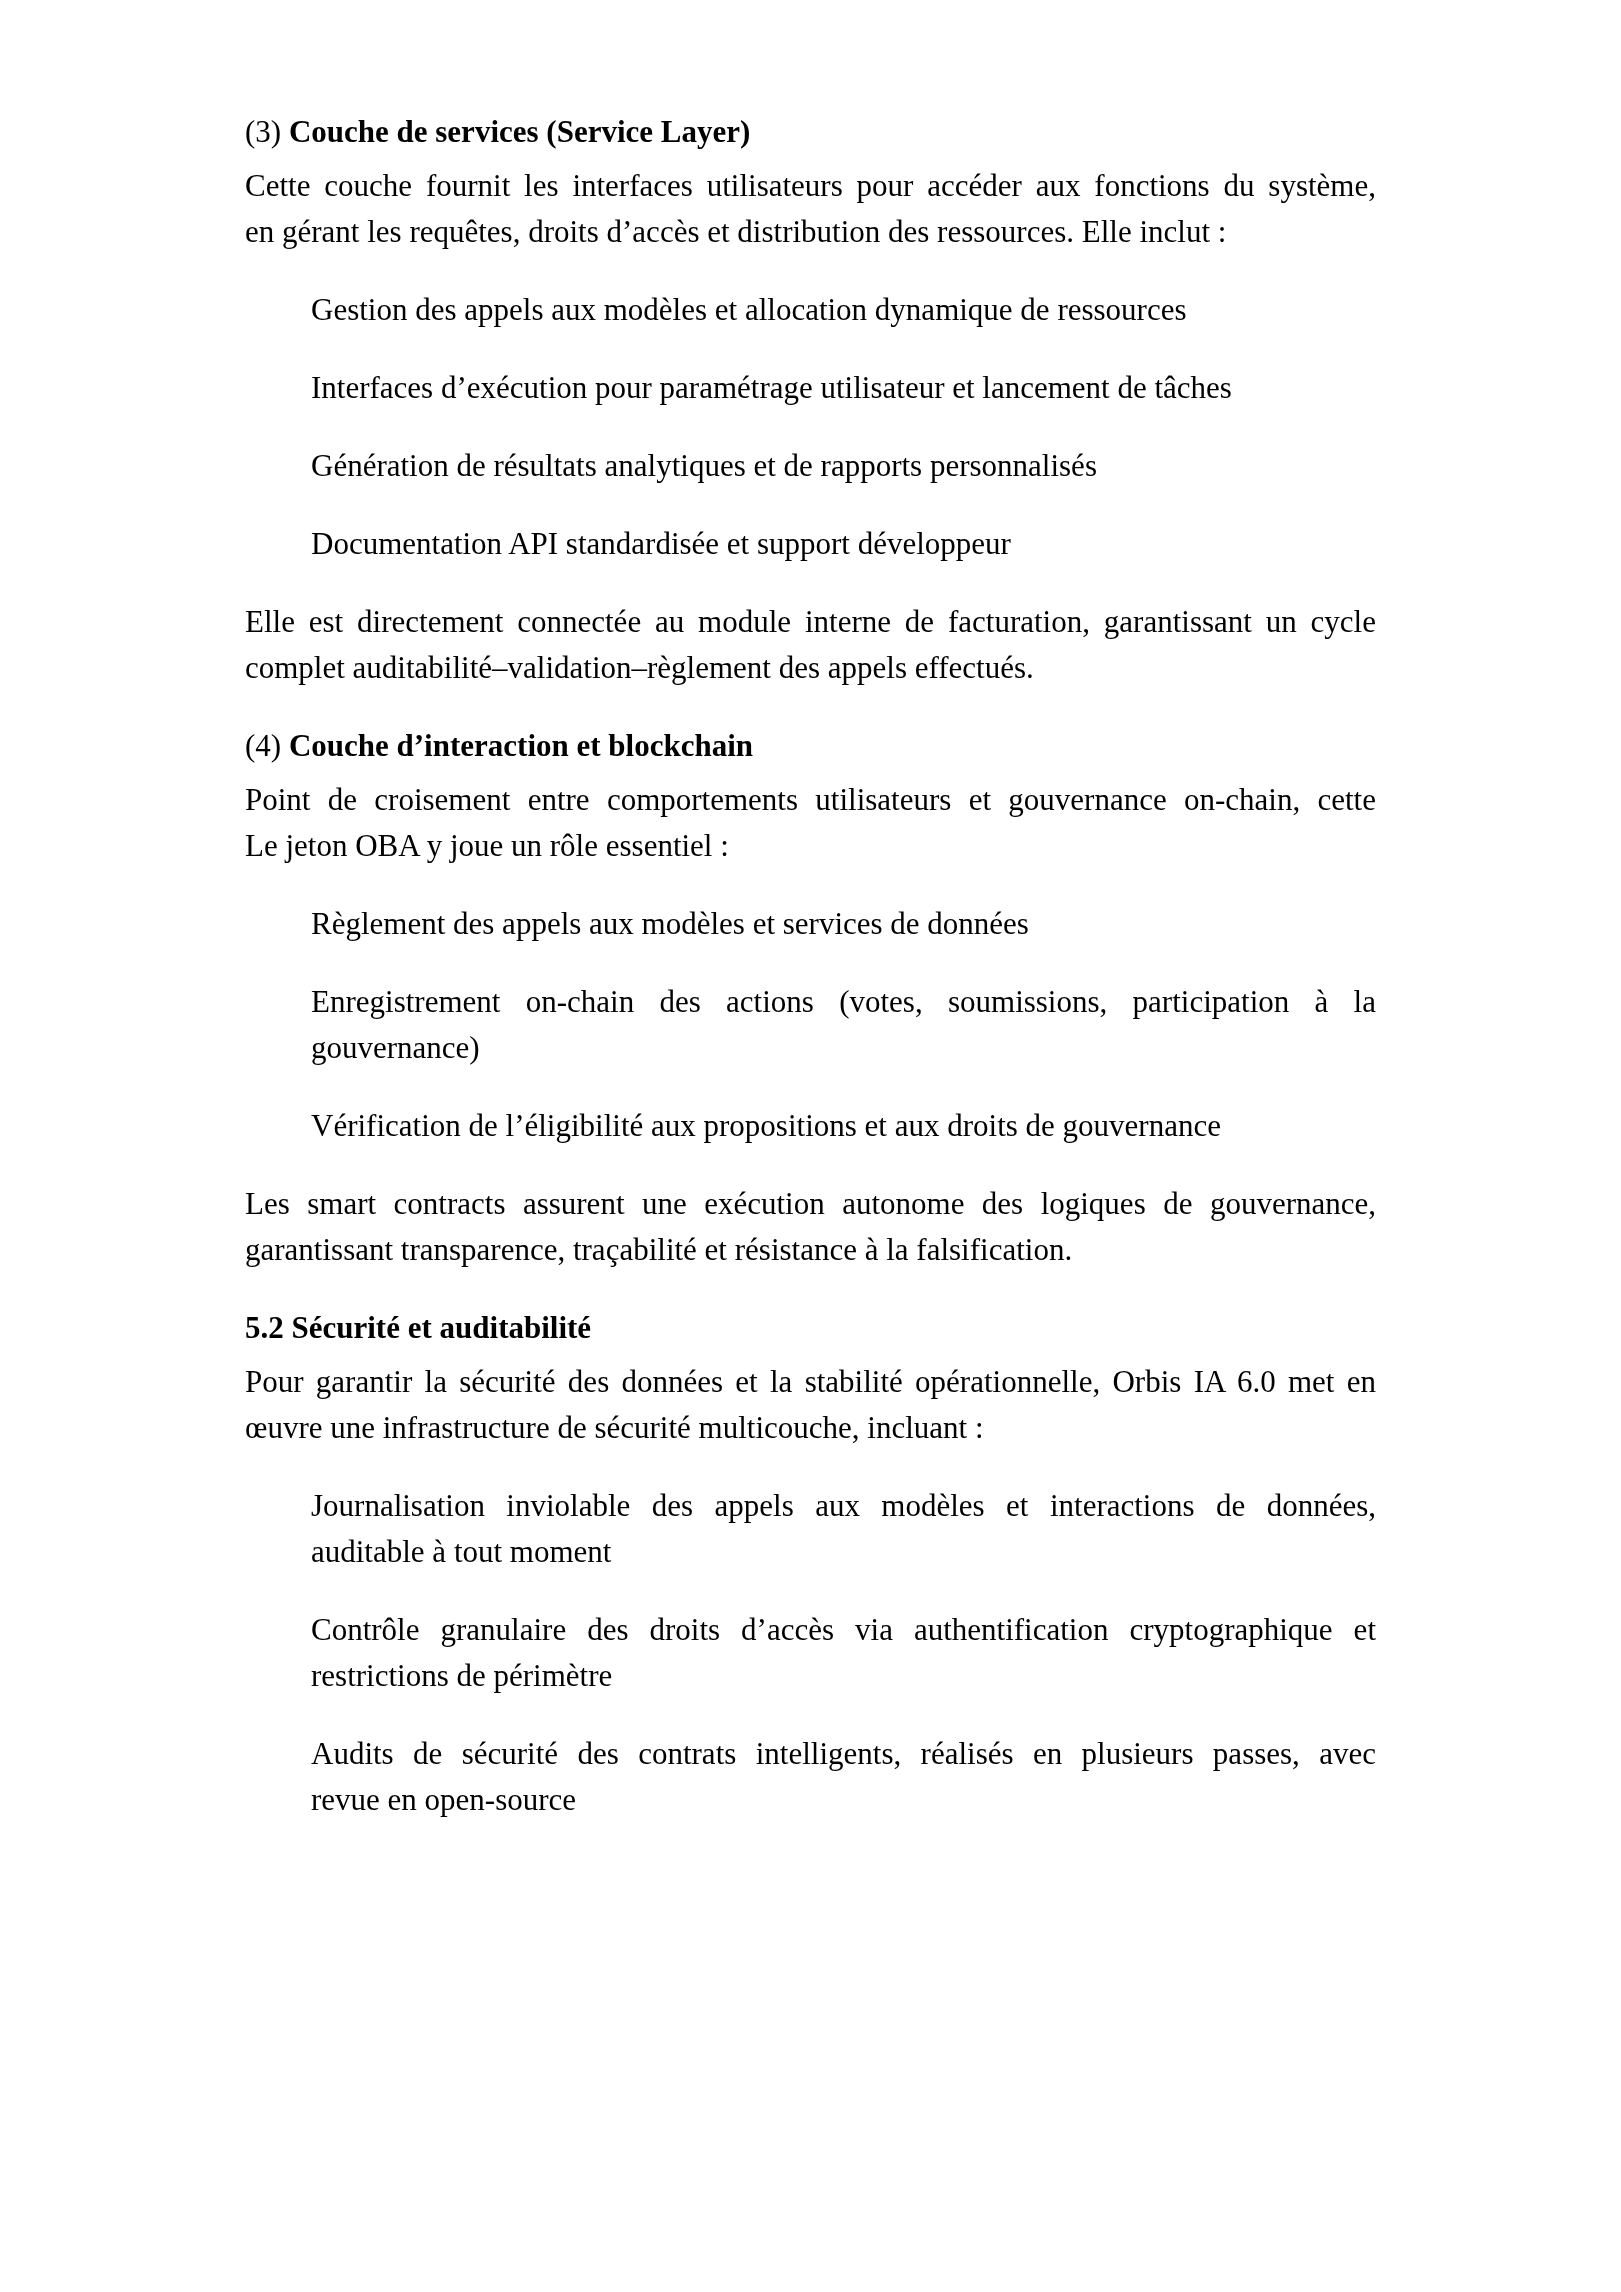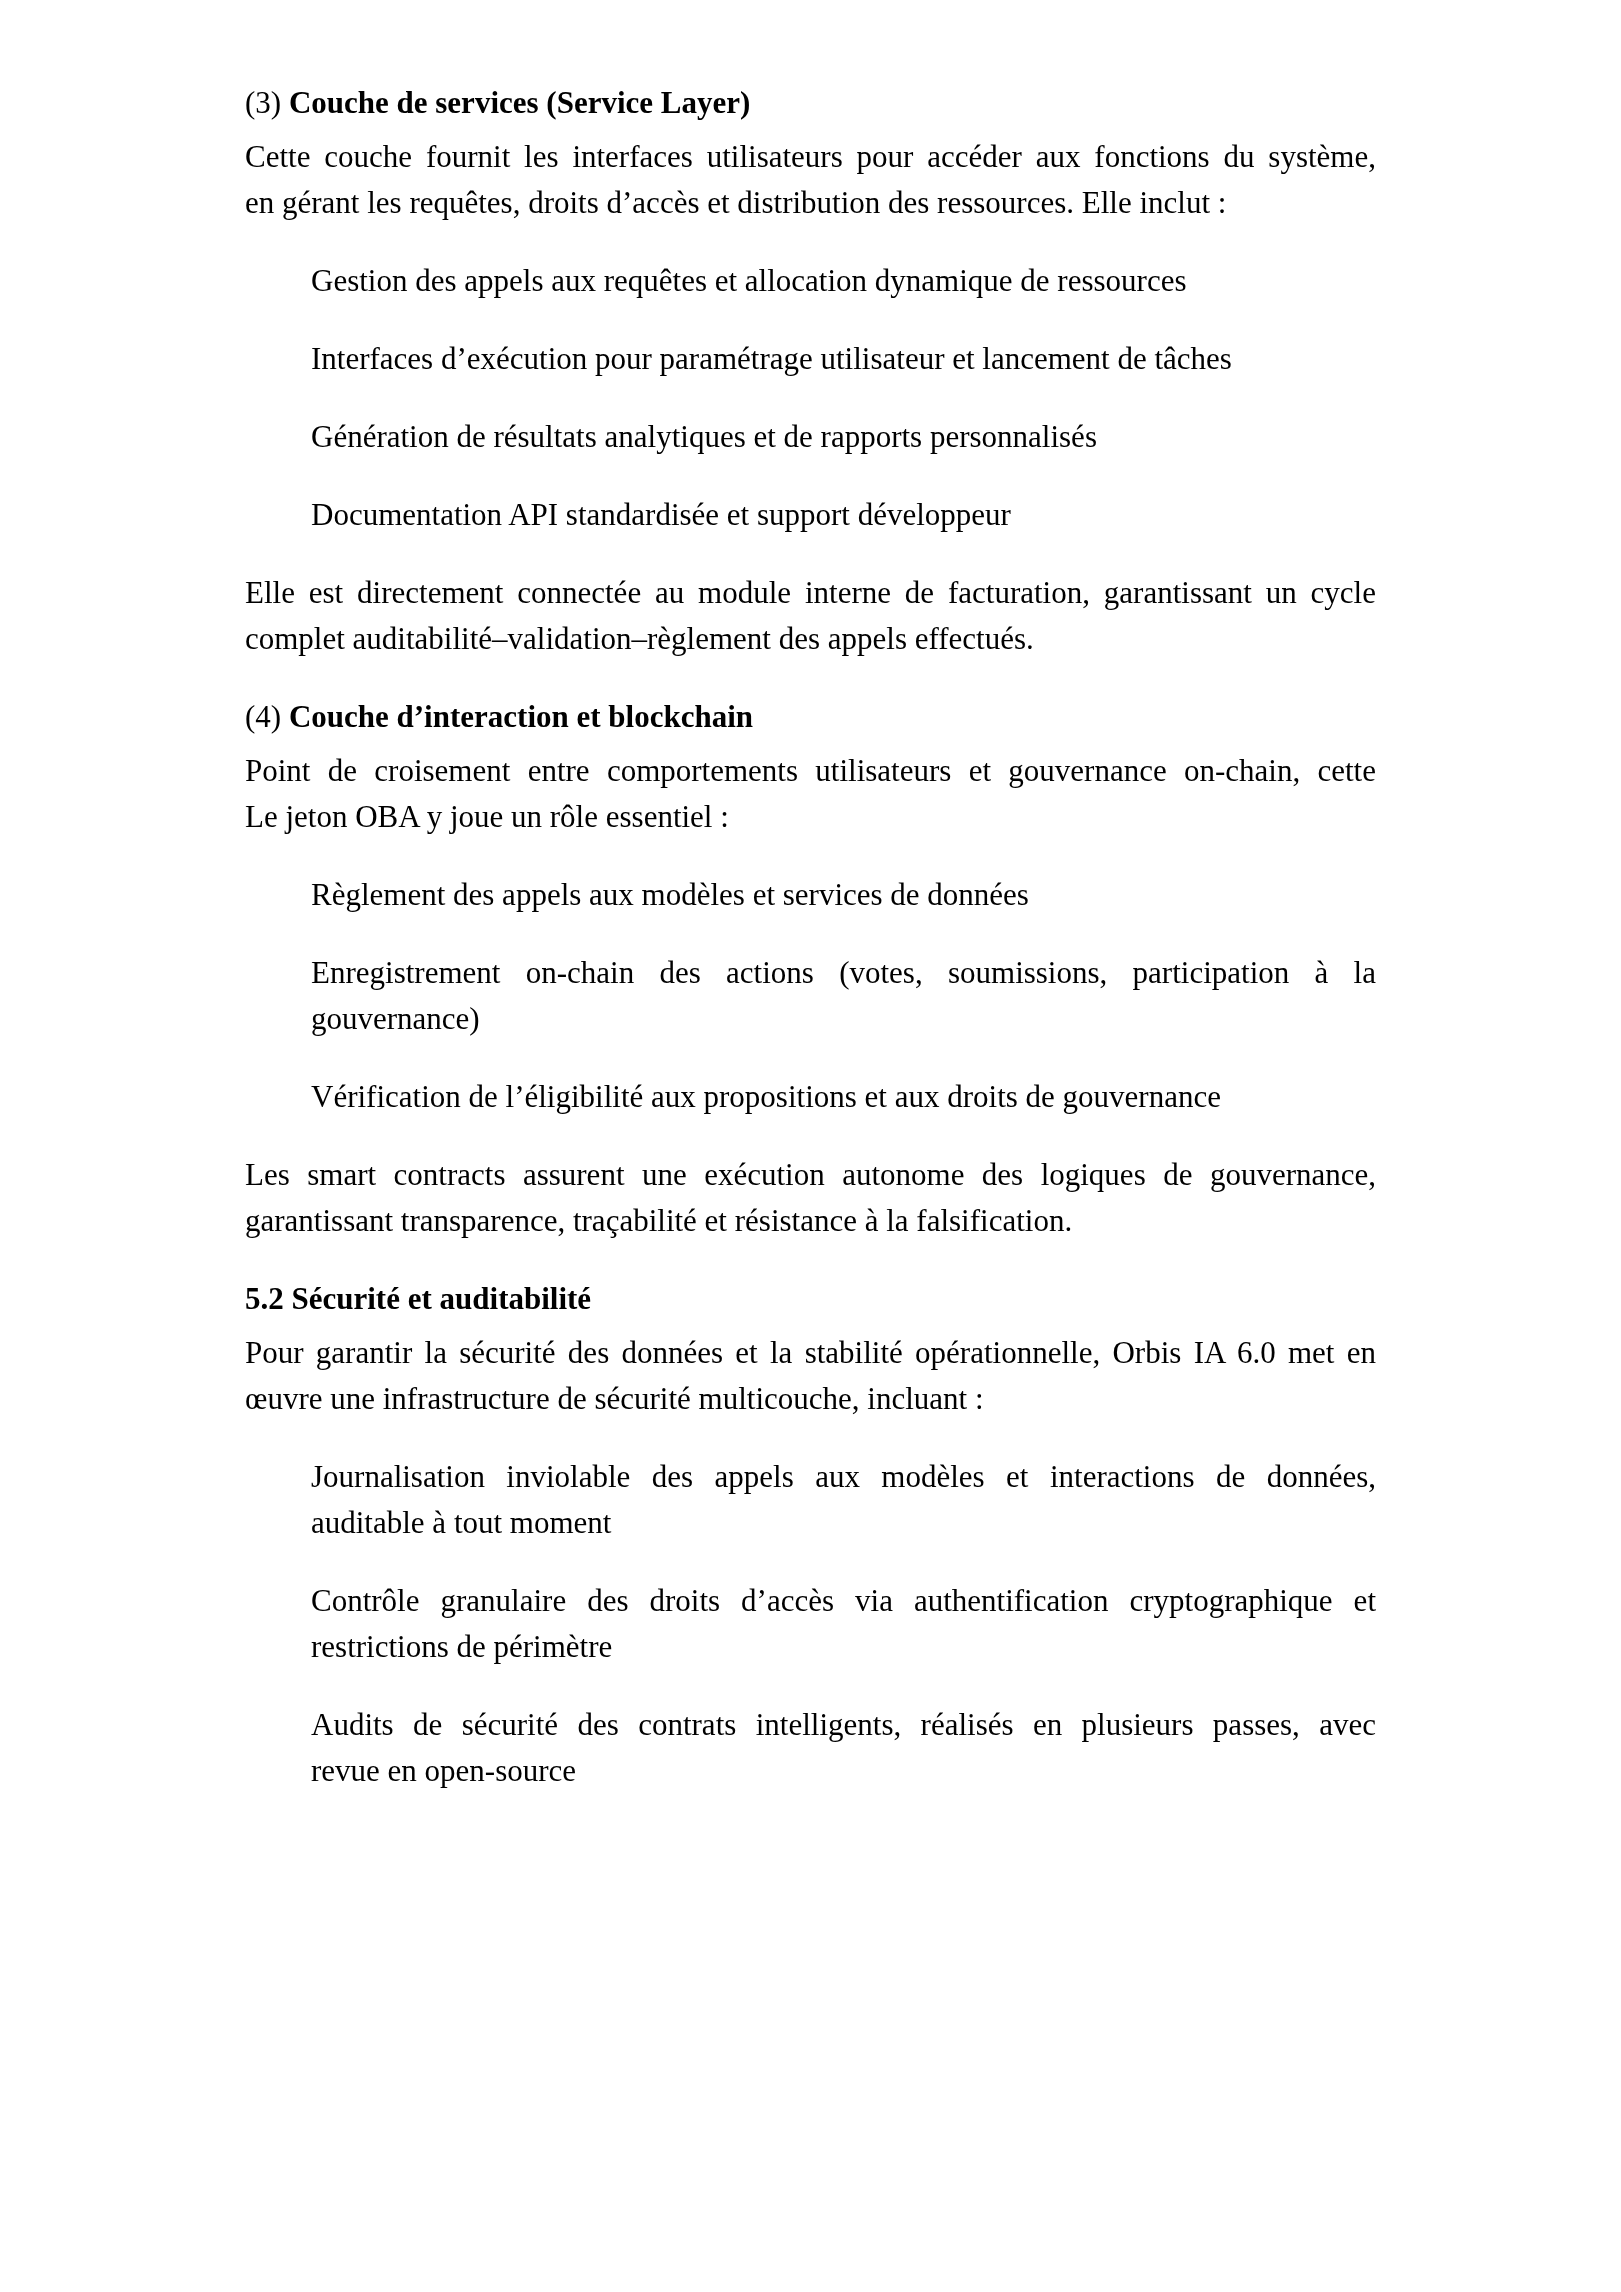--- a/index.html
+++ b/index.html
@@ -5,21 +5,21 @@
   html, body {
     margin: 0;
     padding: 0;
     background: #ffffff;
   }
   .page {
     width: 1621px;
     height: 2293px;
     background: #ffffff;
     box-sizing: border-box;
-    padding: 80px 245px 0 245px;
+    padding: 109px 245px 0 245px;
     font-family: "Liberation Serif", "DejaVu Serif", serif;
     font-size: 31px;
     color: #000000;
     overflow: hidden;
   }
   .block { margin-top: 32px; }
   .block.first { margin-top: 0; }
   .block.after-heading { margin-top: 8px; }
   .line {
     line-height: 46px;
@@ -38,21 +38,21 @@
 
 <div class="page">
     <div class="block heading first">
       <div class="line"><span class="prefix">(3) </span><span>Couche de services (Service Layer)</span></div>
     </div>
     <div class="block paragraph after-heading">
       <div class="line just">Cette couche fournit les interfaces utilisateurs pour accéder aux fonctions du système,</div>
       <div class="line">en gérant les requêtes, droits d’accès et distribution des ressources. Elle inclut :</div>
     </div>
     <div class="block list-item">
-      <div class="line">Gestion des appels aux requêtes et allocation dynamique de ressources</div>
+      <div class="line">Gestion des appels aux modèles et allocation dynamique de ressources</div>
     </div>
     <div class="block list-item">
       <div class="line">Interfaces d’exécution pour paramétrage utilisateur et lancement de tâches</div>
     </div>
     <div class="block list-item">
       <div class="line">Génération de résultats analytiques et de rapports personnalisés</div>
     </div>
     <div class="block list-item">
       <div class="line">Documentation API standardisée et support développeur</div>
     </div>

